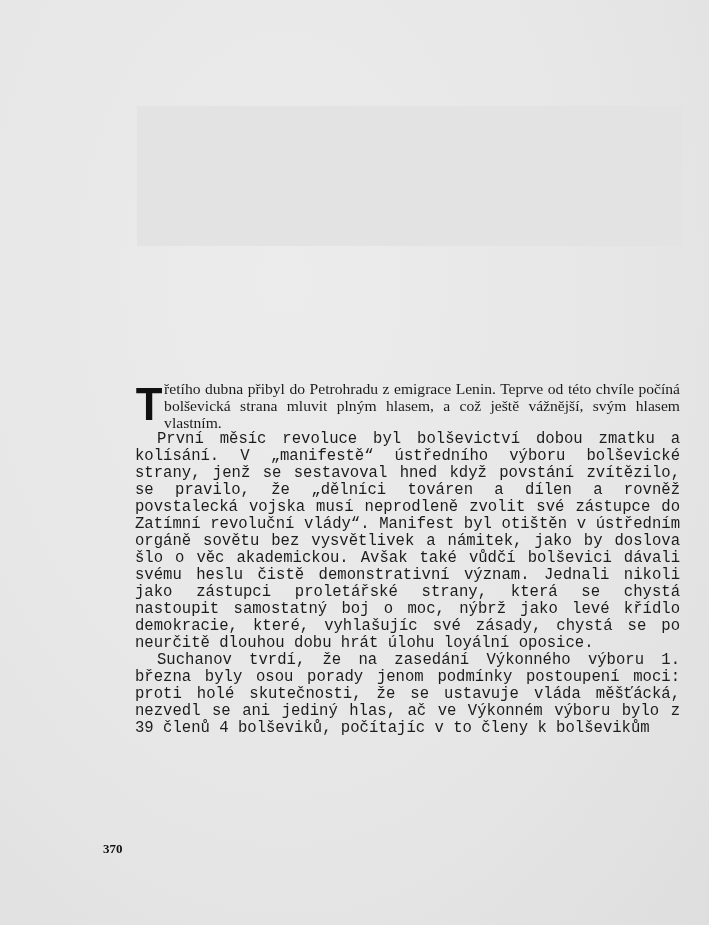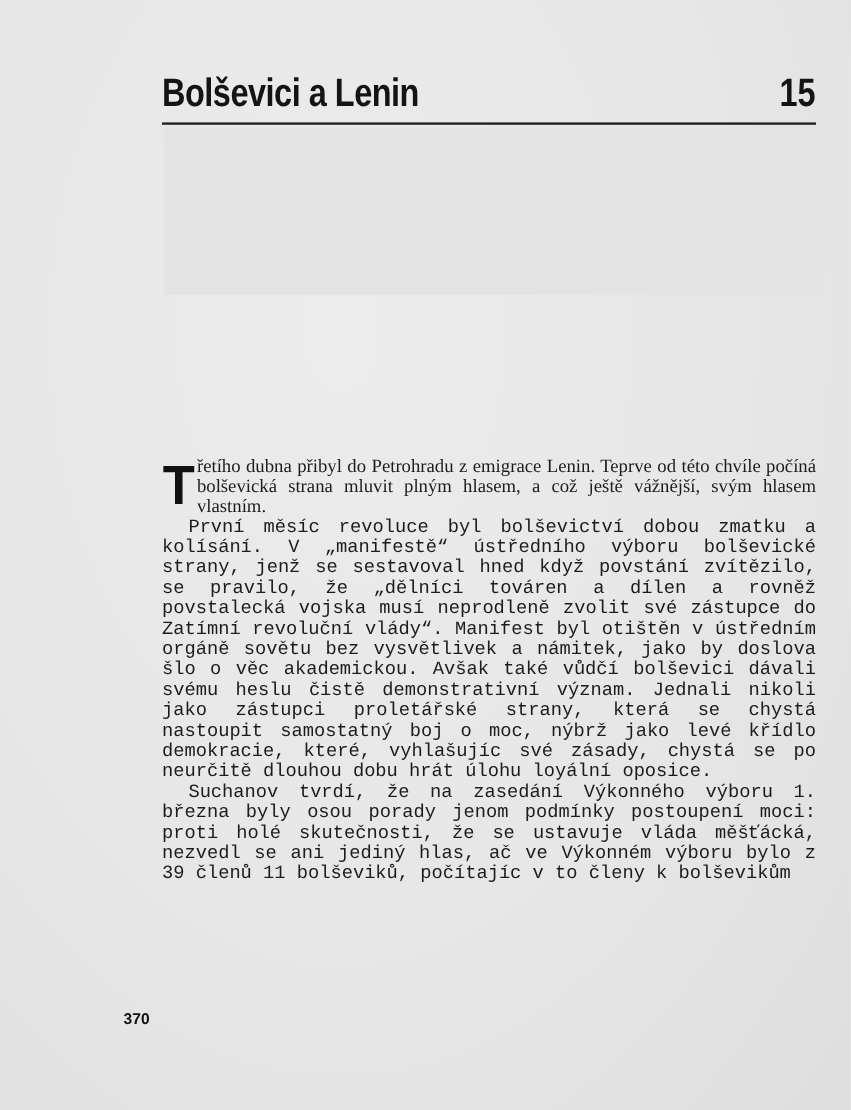--- a/index.html
+++ b/index.html
@@ -58,42 +58,38 @@
     font-size: 46px;
     line-height: 40px;
     margin: 0 1px 0 0;
     padding-top: 4px;
     transform: scaleX(0.95);
     color: #111;
   }
   .first-para { padding-top: 2px; }
   .folio {
     position: absolute; left: 103px; top: 841px;
-    font-family: Liberation Sans, sans-serif;
+    font-family: Liberation Serif, serif;
     font-weight: bold;
     font-size: 13px;
     letter-spacing: 0px;
     color: #111;
   }
 </style>
 </head>
 <body>
 
 <div class="page">
 
-  <div class="header">
-    <div class="chapter-title">Bolševici a Lenin</div>
-    <div class="chapter-number">15</div>
-  </div>
 
   <div class="image-area"></div>
 
   <div class="body-text">
     <p class="first-para">
       <span class="dropcap">T</span><span>řetího dubna přibyl do Petrohradu z emigrace Lenin. Teprve od této chvíle počíná bolševická strana mluvit plným hlasem, a což ještě vážnější, svým hlasem vlastním.</span>
     </p>
     <p class="para-indent">První měsíc revoluce byl bolševictví dobou zmatku a kolísání. V „manifestě“ ústředního výboru bolševické strany, jenž se sestavoval hned když povstání zvítězilo, se pravilo, že „dělníci továren a dílen a rovněž povstalecká vojska musí neprodleně zvolit své zástupce do Zatímní revoluční vlády“. Manifest byl otištěn v ústředním orgáně sovětu bez vysvětlivek a námitek, jako by doslova šlo o věc akademickou. Avšak také vůdčí bolševici dávali svému heslu čistě demonstrativní význam. Jednali nikoli jako zástupci proletářské strany, která se chystá nastoupit samostatný boj o moc, nýbrž jako levé křídlo demokracie, které, vyhlašujíc své zásady, chystá se po neurčitě dlouhou dobu hrát úlohu loyální oposice.</p>
-    <p class="para-indent">Suchanov tvrdí, že na zasedání Výkonného výboru 1. března byly osou porady jenom podmínky postoupení moci: proti holé skutečnosti, že se ustavuje vláda měšťácká, nezvedl se ani jediný hlas, ač ve Výkonném výboru bylo z 39 členů 11 bolševiků, počítajíc v to členy k bolševikům</p>
+    <p class="para-indent">Suchanov tvrdí, že na zasedání Výkonného výboru 1. března byly osou porady jenom podmínky postoupení moci: proti holé skutečnosti, že se ustavuje vláda měšťácká, nezvedl se ani jediný hlas, ač ve Výkonném výboru bylo z 39 členů 4 bolševiků, počítajíc v to členy k bolševikům</p>
   </div>
 
   <div class="folio">370</div>
 
 </div>
 
 </body></html>

